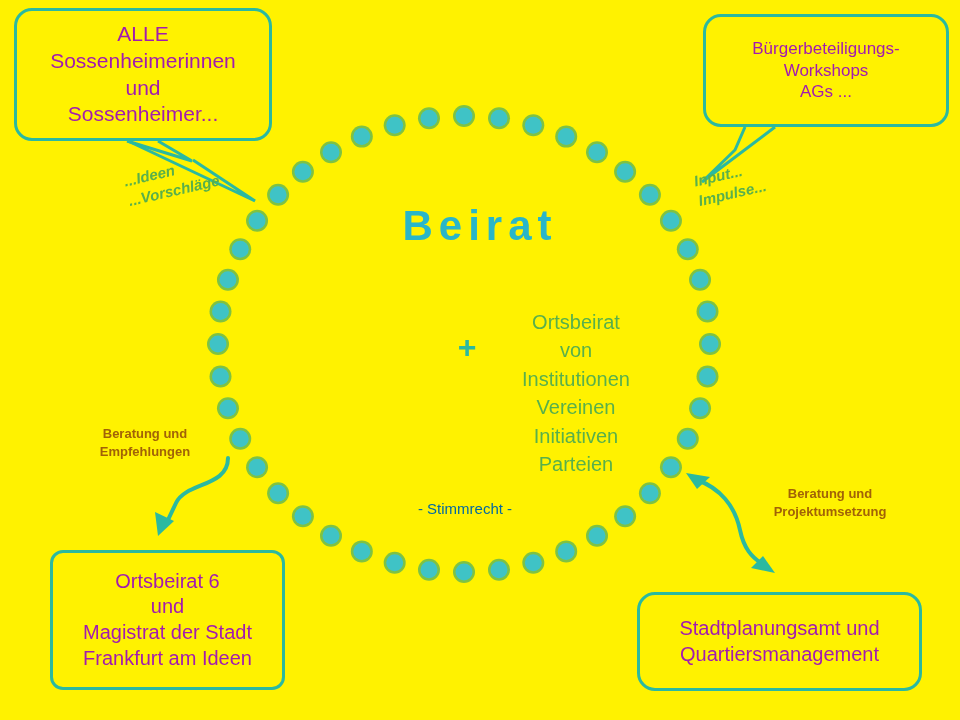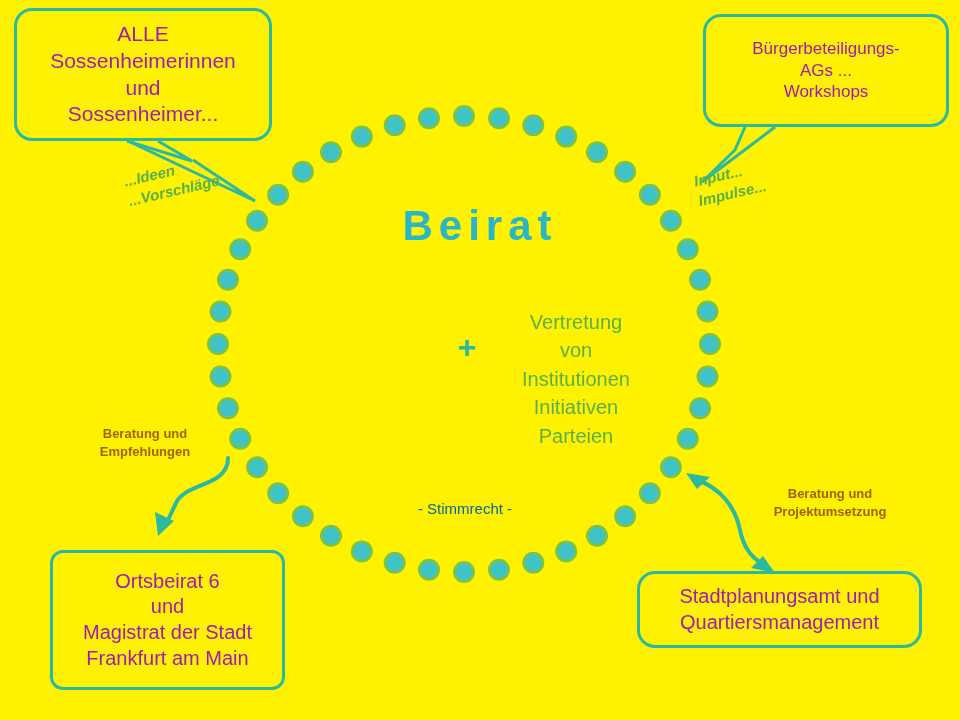--- a/index.html
+++ b/index.html
@@ -40,21 +40,21 @@
     font-size:17px;
   }
   
   #box-ortsbeirat{
     left:50px;top:550px;width:235px;height:140px;
     font-size:20px;
     border-radius:13px;
   }
   
   #box-stadtplanung{
-    left:637px;top:571px;width:285px;height:77px;
+    left:637px;top:592px;width:285px;height:99px;
     font-size:20px;
   }
 
   
   #beirat-title{
     position:absolute;left:0;top:202px;width:960px;
     text-align:center;
     font-size:42px;font-weight:bold;letter-spacing:6px;
     color:#29B6C8;
     z-index:4;
@@ -309,64 +309,65 @@
 
   <div class="bubble" id="bubble-citizens">
     <div>ALLE</div>
     <div>Sossenheimerinnen</div>
     <div>und</div>
     <div>Sossenheimer...</div>
   </div>
 
   <div class="bubble" id="bubble-workshops">
     <div>Bürgerbeteiligungs-</div>
+    <div>Workshops</div>
     <div>AGs ...</div>
-    <div>Workshops</div>
   </div>
 
   <div class="annot-slant" id="annot-ideen">
     <div>...Ideen</div>
     <div>...Vorschläge</div>
   </div>
 
   <div class="annot-slant" id="annot-input">
     <div>Input...</div>
     <div>Impulse...</div>
   </div>
 
   <div id="beirat-title">Beirat</div>
 
 
   <div id="plus-sign">+</div>
 
   <div class="col" id="col-institutions">
-    <div>Vertretung</div>
+    <div>Ortsbeirat</div>
     <div>von</div>
     <div>Institutionen</div>
+    <div>Vereinen</div>
     <div>Initiativen</div>
     <div>Parteien</div>
   </div>
 
   <div id="stimmrecht">- Stimmrecht -</div>
 
   <div class="annot-flat" id="annot-beratung-left">
     <div>Beratung und</div>
     <div>Empfehlungen</div>
   </div>
 
   <div class="annot-flat" id="annot-beratung-right">
     <div>Beratung und</div>
     <div>Projektumsetzung</div>
   </div>
 
   <div class="bubble" id="box-ortsbeirat">
     <div>Ortsbeirat 6</div>
     <div>und</div>
     <div>Magistrat der Stadt</div>
-    <div>Frankfurt am Main</div>
+    <div>Frankfurt am Ideen</div>
   </div>
 
   <div class="bubble" id="box-stadtplanung">
     <div>Stadtplanungsamt und</div>
     <div>Quartiersmanagement</div>
   </div>
 
 </div>
 
 </body></html>

